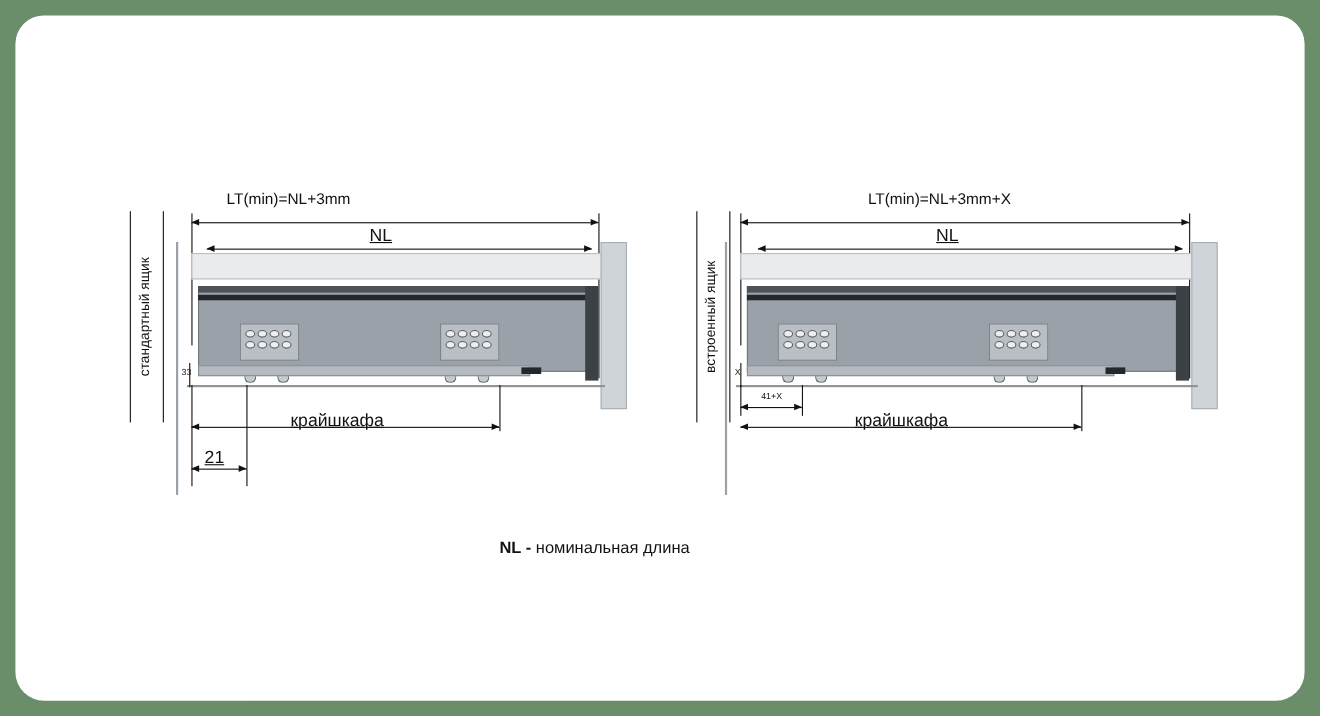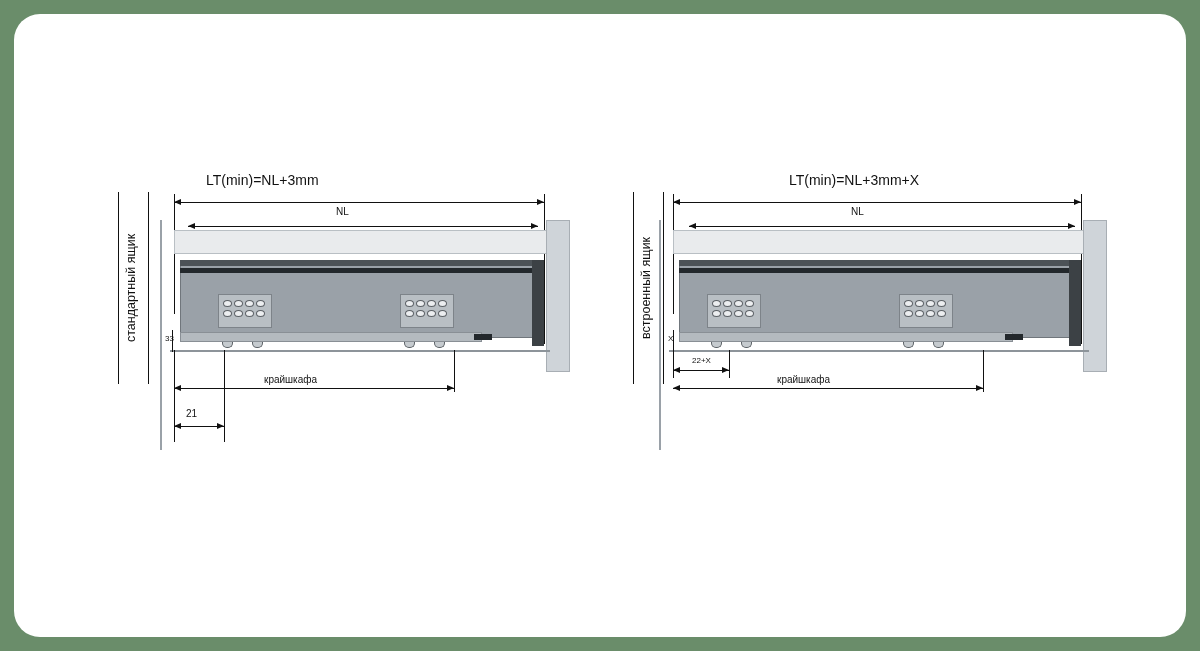--- a/index.html
+++ b/index.html
@@ -63,23 +63,24 @@
 
   .cap {
     position: absolute;
     font-size: 14px;
     color: #111;
     white-space: nowrap;
     text-align: right;
   }
   .cap-sm {
     position: absolute;
-    font-size: 10px;
+    font-size: 16px;
     color: #111;
     white-space: nowrap;
+    text-decoration: underline;
   }
   .cap-xs {
     position: absolute;
     font-size: 8px;
     color: #111;
     white-space: nowrap;
     padding-left: 11px;
   }
 
   
@@ -290,19 +291,22 @@
     <div class="cap-xs" style="left:28px; top:170px;">X</div>
     <div class="vline" style="left:44px; top:166px; width:1px; height:22px;"></div>
 
     <div class="dim-arrow-line" style="left:44px; top:224px; width:310px;"></div>
     <div class="cap-sm" style="left:148px; top:210px;">крайшкафа</div>
     <div class="vline" style="left:354px; top:186px; width:1px; height:42px;"></div>
 
     <div class="vline" style="left:44px; top:186px; width:1px; height:28px;"></div>
     <div class="vline" style="left:100px; top:186px; width:1px; height:28px;"></div>
     <div class="dim-arrow-line" style="left:44px; top:206px; width:56px;"></div>
-    <div class="cap-xs" style="left:52px; top:192px;">22+X</div>
+    <div class="cap-xs" style="left:52px; top:192px;">41+X</div>
   </div>
 
   <div class="legend">
+    <div>
+      <b>NL -</b><span> номинальная длина</span>
+    </div>
   </div>
 
 </div>
 
 </body></html>

